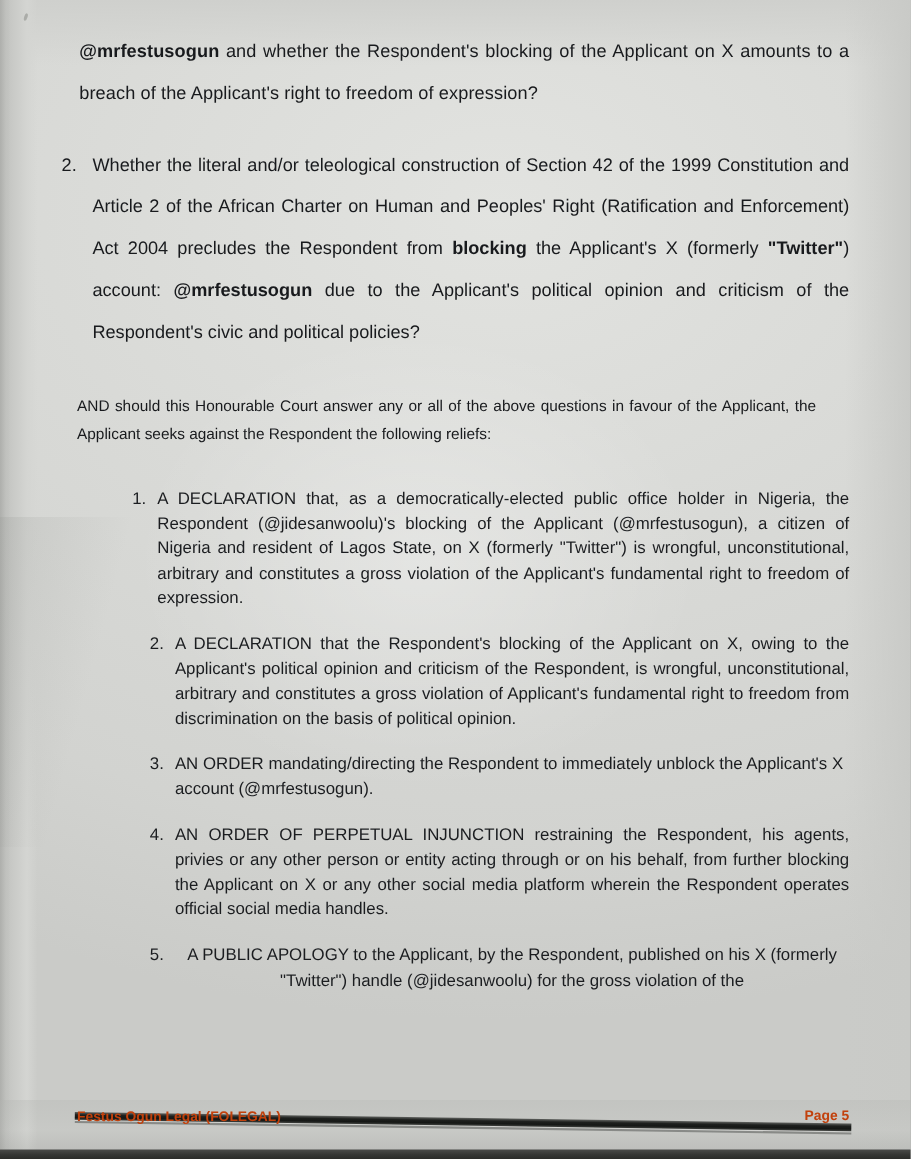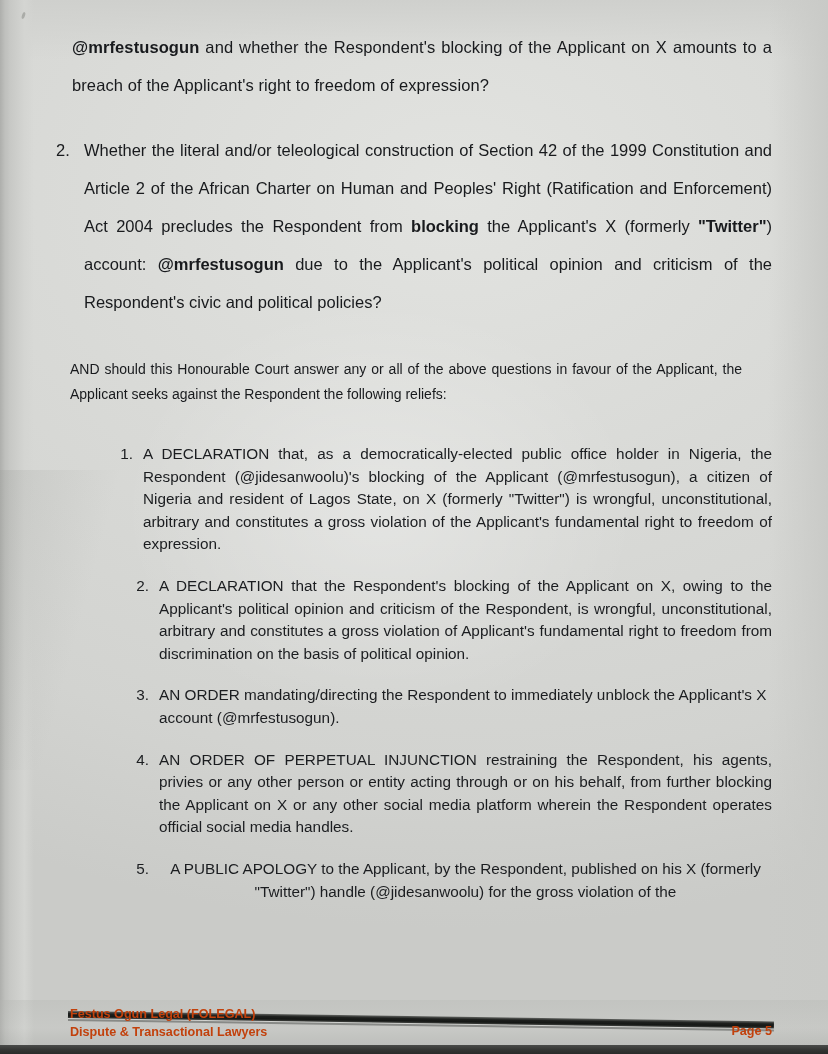--- a/index.html
+++ b/index.html
@@ -273,19 +273,18 @@
     </div>
   </div>
 
   <div class="footer-shade"></div>
   <div class="footer-rule"></div>
   <div class="footer-rule2"></div>
 
   <div class="footer">
     <div class="footer-left">
       <div>Festus Ogun Legal (FOLEGAL)</div>
-      <div>Dispute &amp; Transactional Lawyers</div>
     </div>
     <div class="footer-right">Page 5</div>
   </div>
 
   <div class="bottom-dark-band"></div>
 </div>
 
 </body></html>

